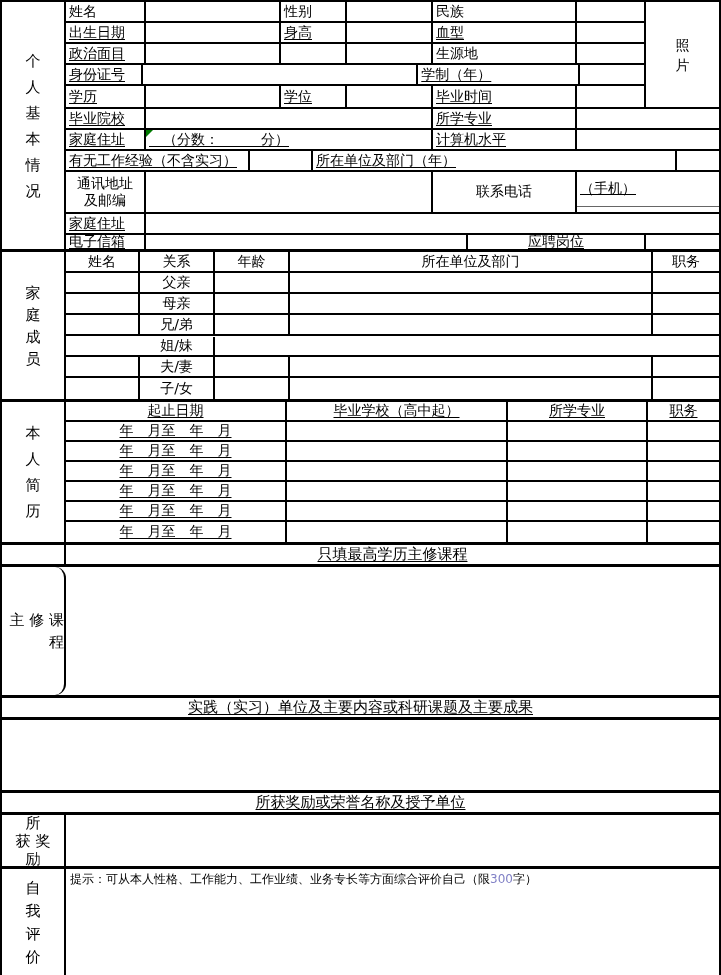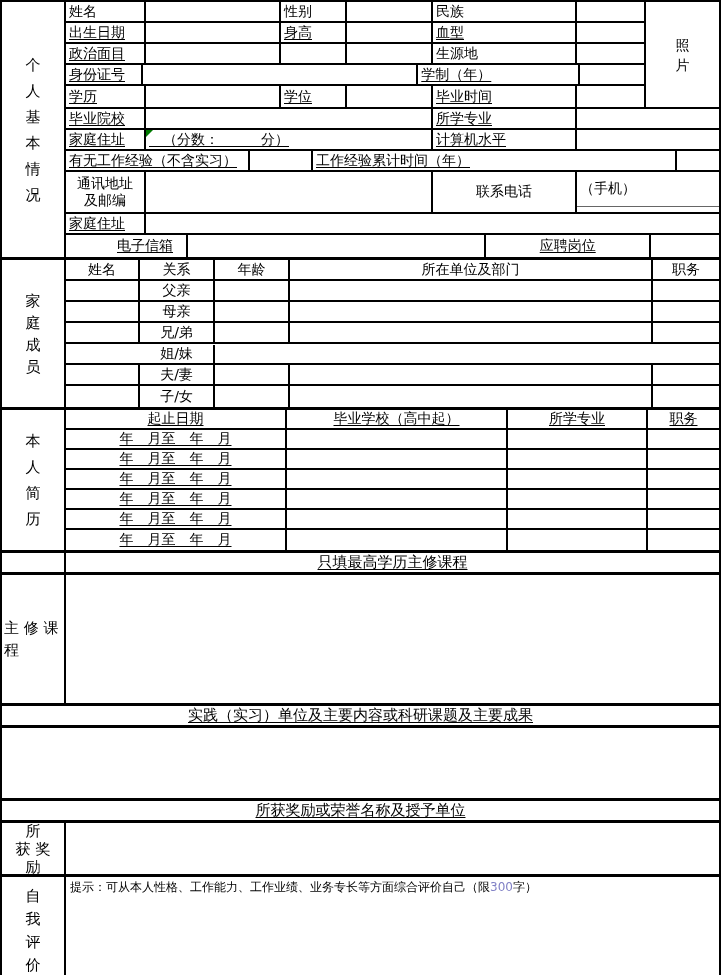--- a/index.html
+++ b/index.html
@@ -20,28 +20,28 @@
     border-right:2px solid #000; box-sizing:border-box;
     display:flex; align-items:center; padding:0 3px;
     overflow:hidden; white-space:nowrap; position:relative;
   }
   .row>.cell:last-child{border-right:none;}
   .subcol .row>.cell:last-child{border-right:2px solid #000;}
   .center{justify-content:center; text-align:center;}
   .ul{text-decoration:underline; text-underline-offset:2px;}
   .multiline{flex-direction:column; justify-content:center; line-height:17px; white-space:normal;}
   .stackcell{padding:0; flex-direction:column; align-items:stretch;}
-  .stackrow{flex:1; display:flex; align-items:center; padding:8px 3px;}
+  .stackrow{flex:1; display:flex; align-items:center; padding:8px 3px;text-decoration:underline;}
   .stackrow + .stackrow{border-top:1px solid #666;}
   .side{
     width:64px; border-right:2px solid #000; box-sizing:border-box;
     display:flex; flex-direction:column; justify-content:center; align-items:center;
     font-size:15px; text-align:center; padding:0; white-space:pre;
   }
-  .side.left{align-items:flex-start; padding-left:2px; text-align:left;}
+  .side.left{align-items:flex-end; padding-left:2px; text-align:left;border-radius:11px;}
   .photo-cell{
     width:73px; box-sizing:border-box; display:flex; flex-direction:column;
     align-items:center; justify-content:center; line-height:20px;
   }
   .tri{position:absolute; top:0; left:0; width:0; height:0;
     border-top:7px solid #007a00; border-right:7px solid transparent;}
   .band{align-items:stretch;}
   .band .spacer{width:64px; border-right:2px solid #000; box-sizing:border-box;}
   .bandtext{flex:1; display:flex; align-items:center; justify-content:center;
     font-size:15px; box-sizing:border-box;}
@@ -150,21 +150,21 @@
             <span>计算机水平</span>
           </div>
           <div class="cell" style="width: 142px;"></div>
         </div>
         <div class="row" style="height: 21px;">
           <div class="cell ul" style="width: 184px;">
             <span>有无工作经验（不含实习）</span>
           </div>
           <div class="cell" style="width: 63px;"></div>
           <div class="cell ul" style="width: 364px;">
-            <span>工作经验累计时间（年）</span>
+            <span>所在单位及部门（年）</span>
           </div>
           <div class="cell" style="width: 42px;"></div>
         </div>
         <div class="row" style="height: 42px;">
           <div class="cell center multiline" style="width: 80px;">
             <div class="mline">通讯地址</div>
             <div class="mline">及邮编</div>
           </div>
           <div class="cell" style="width: 287px;"></div>
           <div class="cell center" style="width: 144px;">
@@ -174,21 +174,21 @@
             <div class="stackrow">（手机）</div>
             <div class="stackrow">（座机）</div>
           </div>
         </div>
         <div class="row" style="height: 21px;">
           <div class="cell ul" style="width: 80px;">
             <span>家庭住址</span>
           </div>
           <div class="cell" style="width: 573px;"></div>
         </div>
-        <div class="row" style="height: 22px; padding-left: 48px;">
+        <div class="row" style="height: 14px;">
           <div class="cell ul" style="width: 80px;">
             <span>电子信箱</span>
           </div>
           <div class="cell" style="width: 322px;"></div>
           <div class="cell center ul" style="width: 178px;">
             <span>应聘岗位</span>
           </div>
           <div class="cell" style="width: 73px;"></div>
         </div>
       </div>

